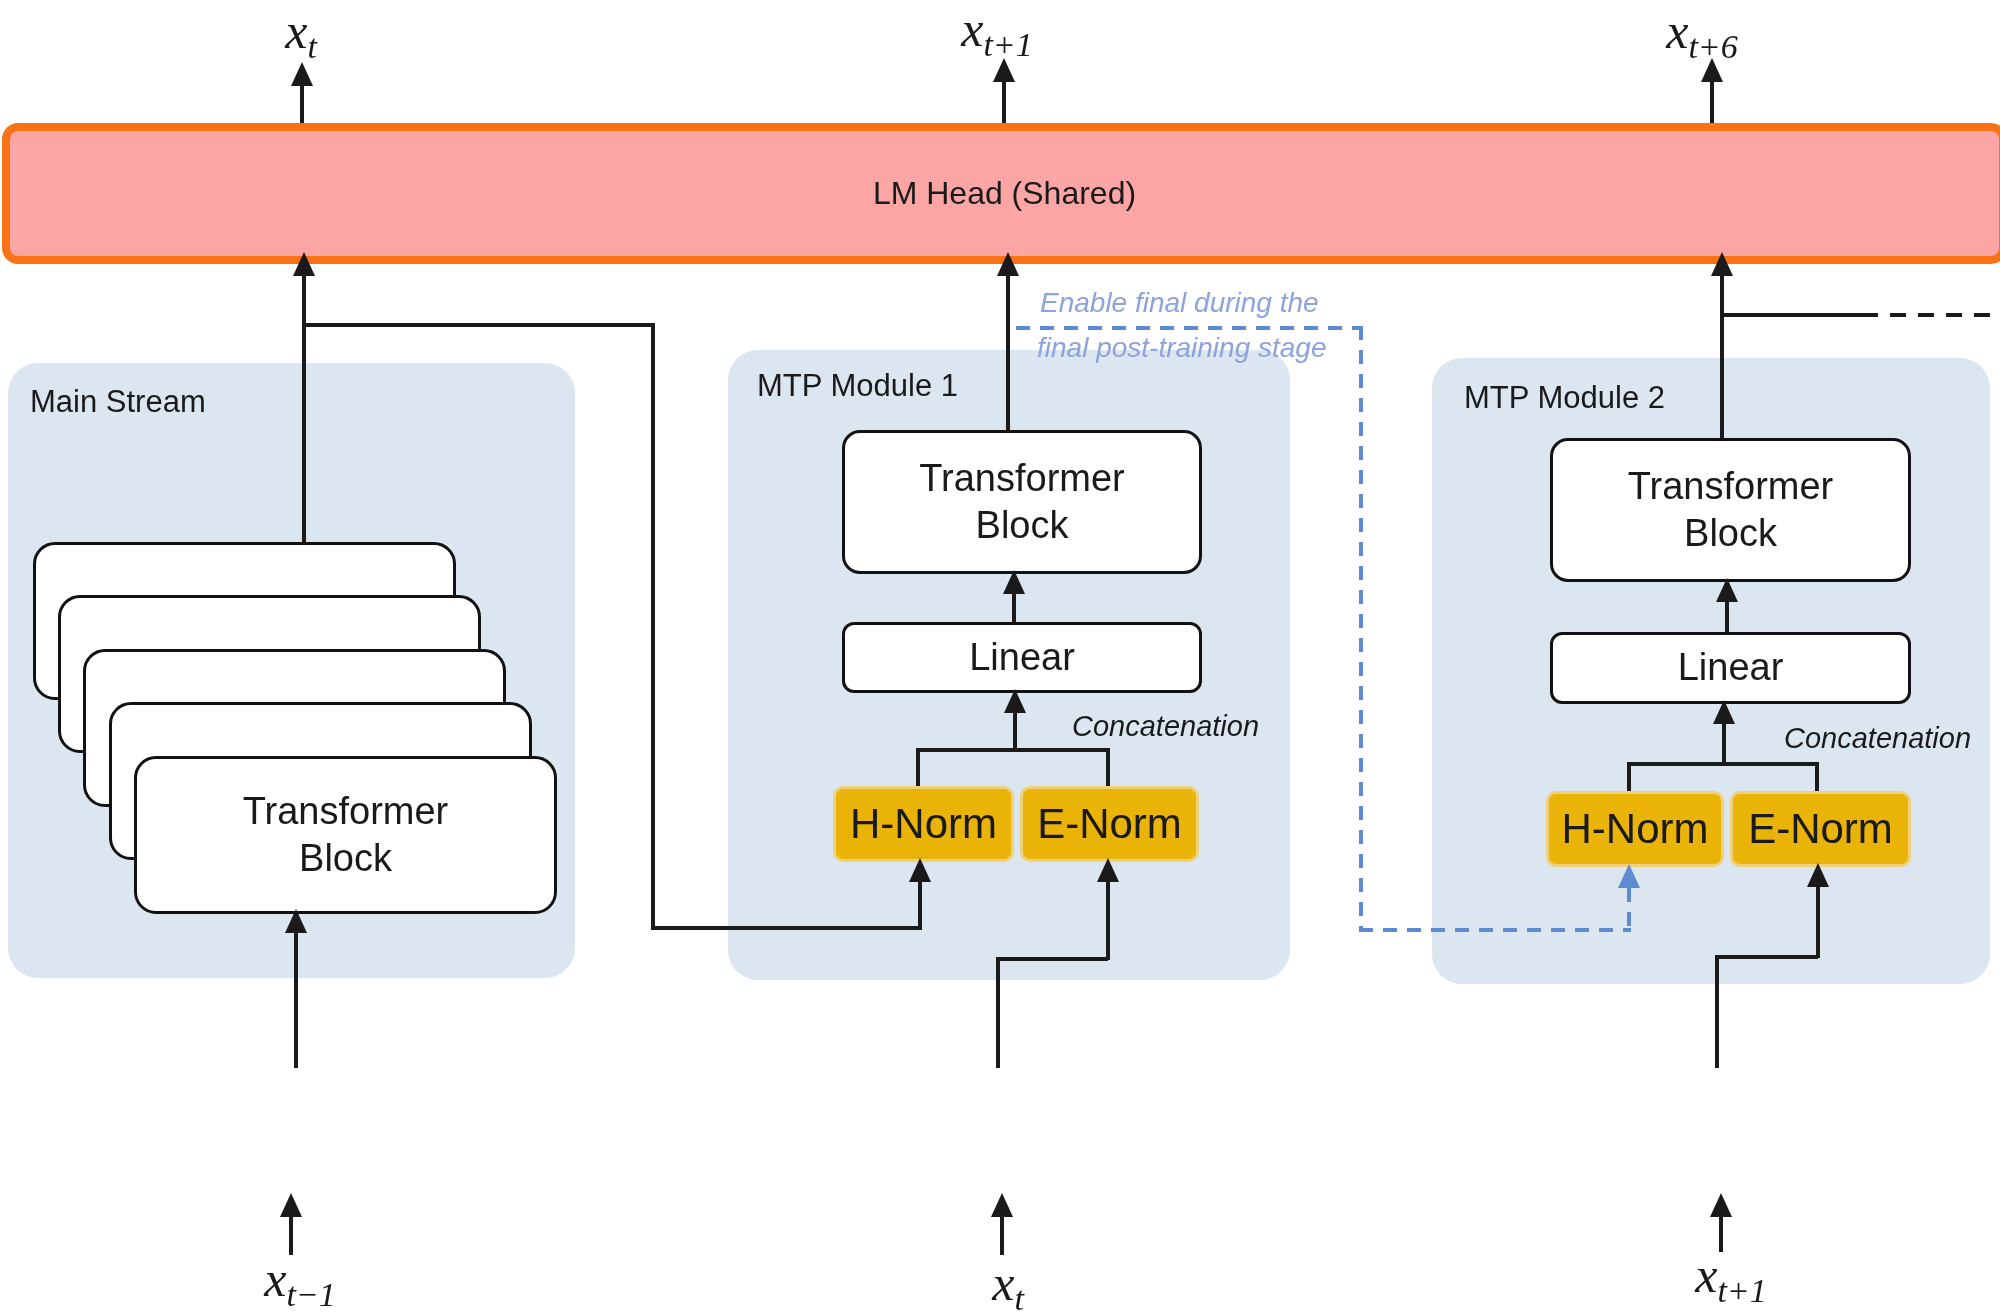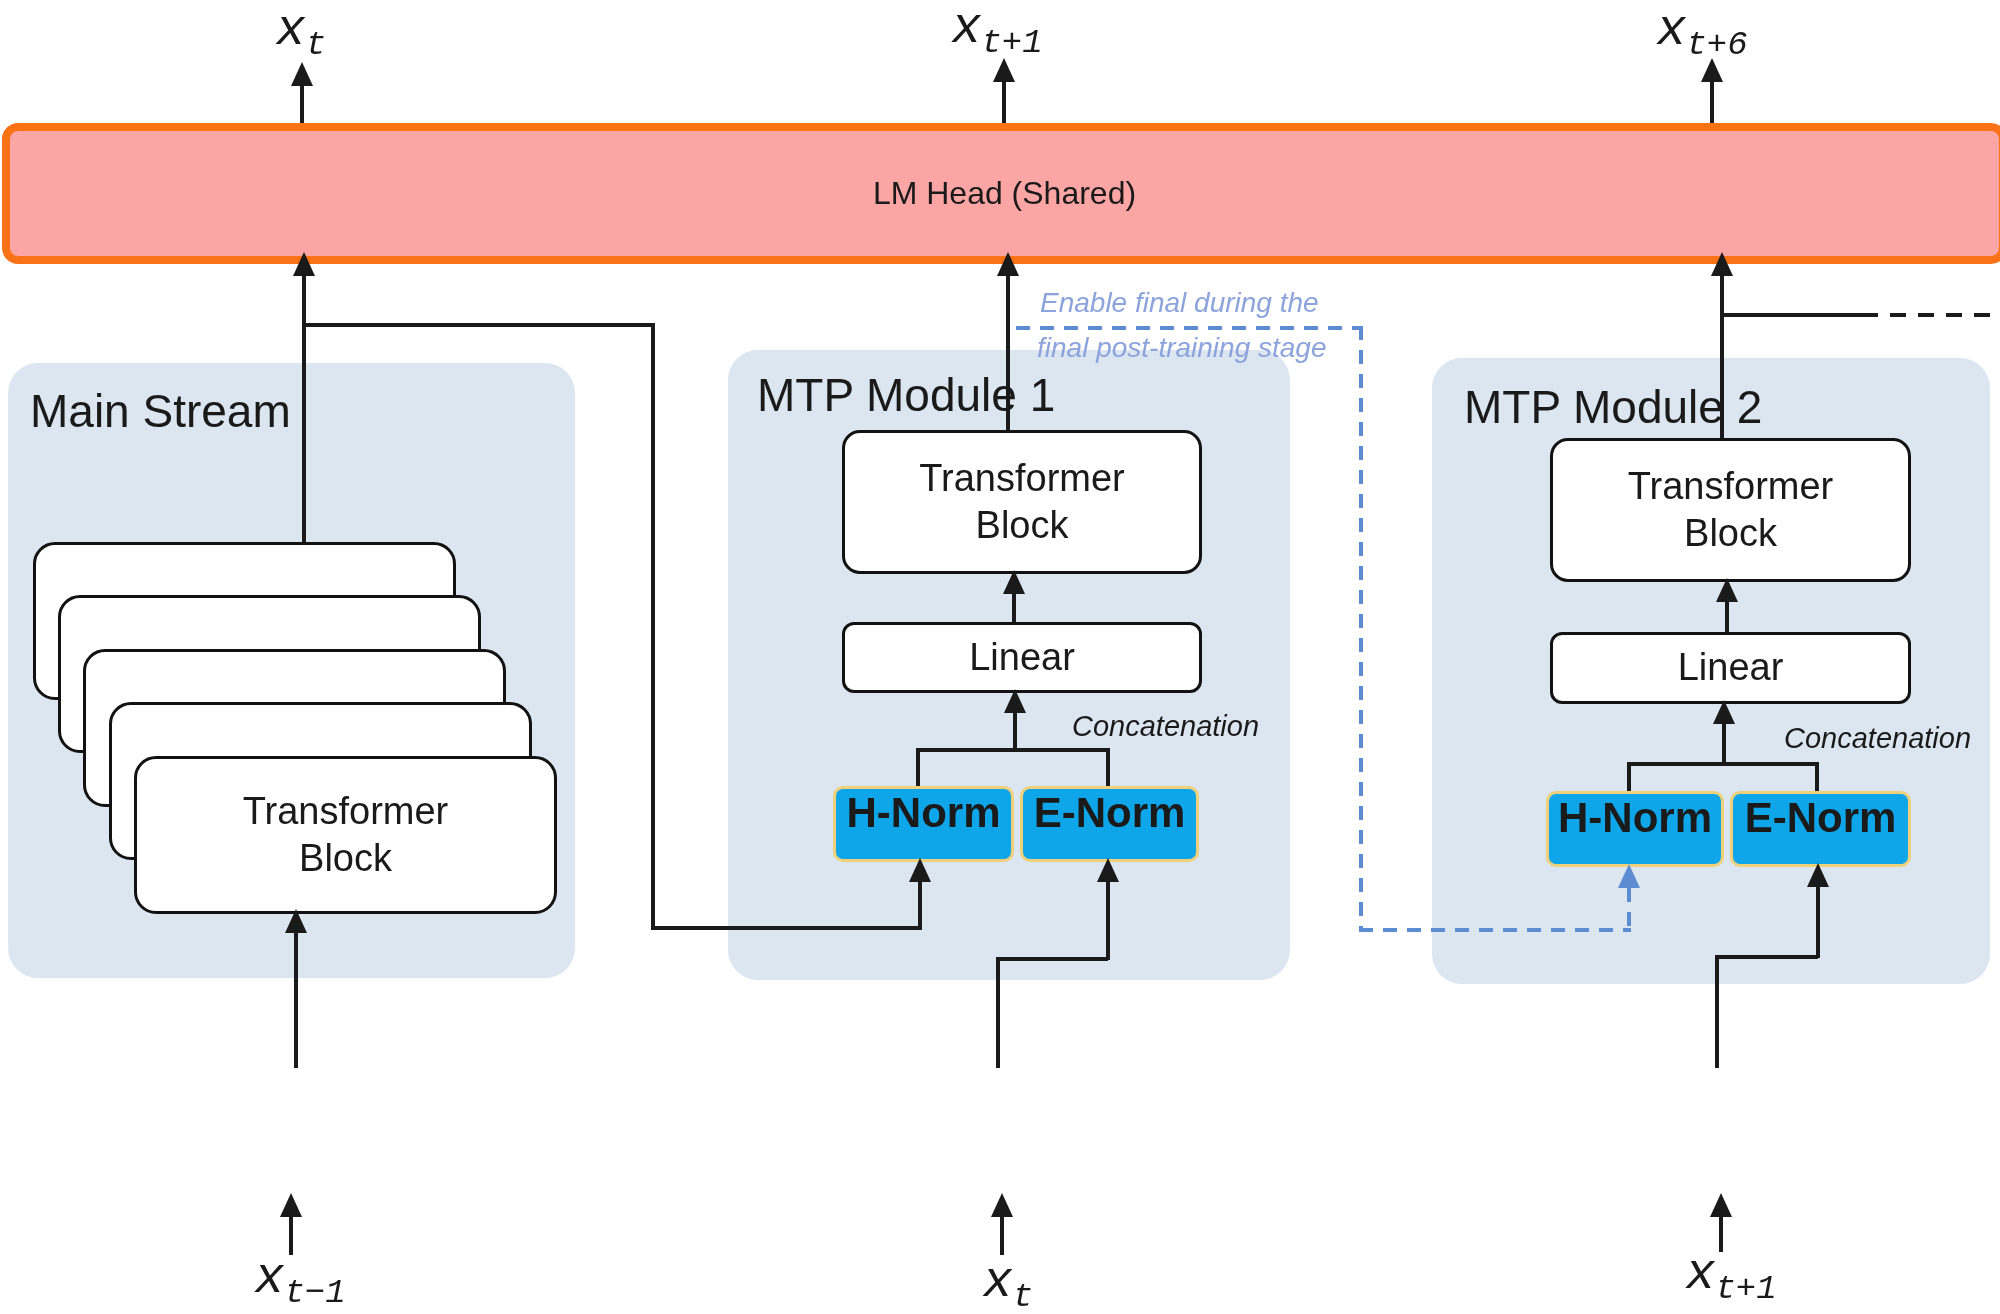--- a/index.html
+++ b/index.html
@@ -1,49 +1,49 @@
 <!DOCTYPE html>
 <html><head>
 <meta charset="utf-8">
 <style>
   html,body{margin:0;padding:0;background:#ffffff;}
   #canvas{position:relative;width:2000px;height:1314px;background:#ffffff;overflow:hidden;
           font-family:"Liberation Sans",sans-serif;color:#1a1a1a;}
 
   .panel{position:absolute;background:#DCE6F1;border-radius:30px;}
-  .panel-title{position:absolute;font-size:46px;color:#1a1a1a;}
+  .panel-title{position:absolute;font-size:31px;color:#1a1a1a;}
 
   .bar{position:absolute;border-radius:16px;display:flex;align-items:center;justify-content:center;}
   .bar.lm{background:#fca5a5;border:8px solid #f97316;font-size:32px;}
   .bar.embed{background:#E4EFD9;border:2px solid #BCD6A8;font-size:38px;}
 
   .wbox{position:absolute;background:#ffffff;border:3px solid #121212;display:flex;align-items:center;
         justify-content:center;text-align:center;font-size:38px;line-height:1.25;}
   .card{border-radius:22px;}
   .tb{border-radius:18px;}
   .lin{border-radius:12px;}
   .pre{white-space:pre-line;}
 
-  .nbox{position:absolute;background:#0ea5e9;border:3px solid #EFD17C;border-radius:10px;
-        display:flex;align-items:flex-start;justify-content:center;font-size:42px;font-weight:bold;}
+  .nbox{position:absolute;background:#eab308;border:3px solid #EFD17C;border-radius:10px;
+        display:flex;align-items:center;justify-content:center;font-size:42px;}
 
   .vl{position:absolute;width:3.5px;background:#1a1a1a;}
   .hl{position:absolute;height:3.5px;background:#1a1a1a;}
   .ah{position:absolute;width:0;height:0;border-left:11px solid transparent;border-right:11px solid transparent;
       border-bottom:24px solid #1a1a1a;}
   .ah.blue{border-bottom-color:#5E8CD3;}
 
   .bdash-h{position:absolute;height:4px;background:repeating-linear-gradient(90deg,#5E8CD3 0 14px,transparent 14px 24px);}
   .bdash-v{position:absolute;width:4px;background:repeating-linear-gradient(180deg,#5E8CD3 0 14px,transparent 14px 24px);}
   .kdash-h{position:absolute;height:4px;background:repeating-linear-gradient(90deg,#1a1a1a 0 16px,transparent 16px 28px);}
 
   .ann{position:absolute;font-style:italic;font-size:28px;color:#8CA3DC;font-weight:500;white-space:nowrap;}
   .concat{position:absolute;font-style:italic;font-size:29px;color:#1a1a1a;white-space:nowrap;margin-left:34px;}
 
-  .math{position:absolute;font-family:Liberation Mono, monospace;font-style:italic;font-size:50px;
+  .math{position:absolute;font-family:Liberation Serif, serif;font-style:italic;font-size:50px;
         transform:translateX(-50%);white-space:nowrap;}
   .math sub{font-size:34px;line-height:1;vertical-align:-0.28em;}
 </style>
 </head>
 <body>
 
 <div id="canvas">
 
   <div class="panel" style="left:8px;top:363px;width:567px;height:615px;"></div>
   <div class="panel" style="left:728px;top:350px;width:562px;height:630px;"></div>

